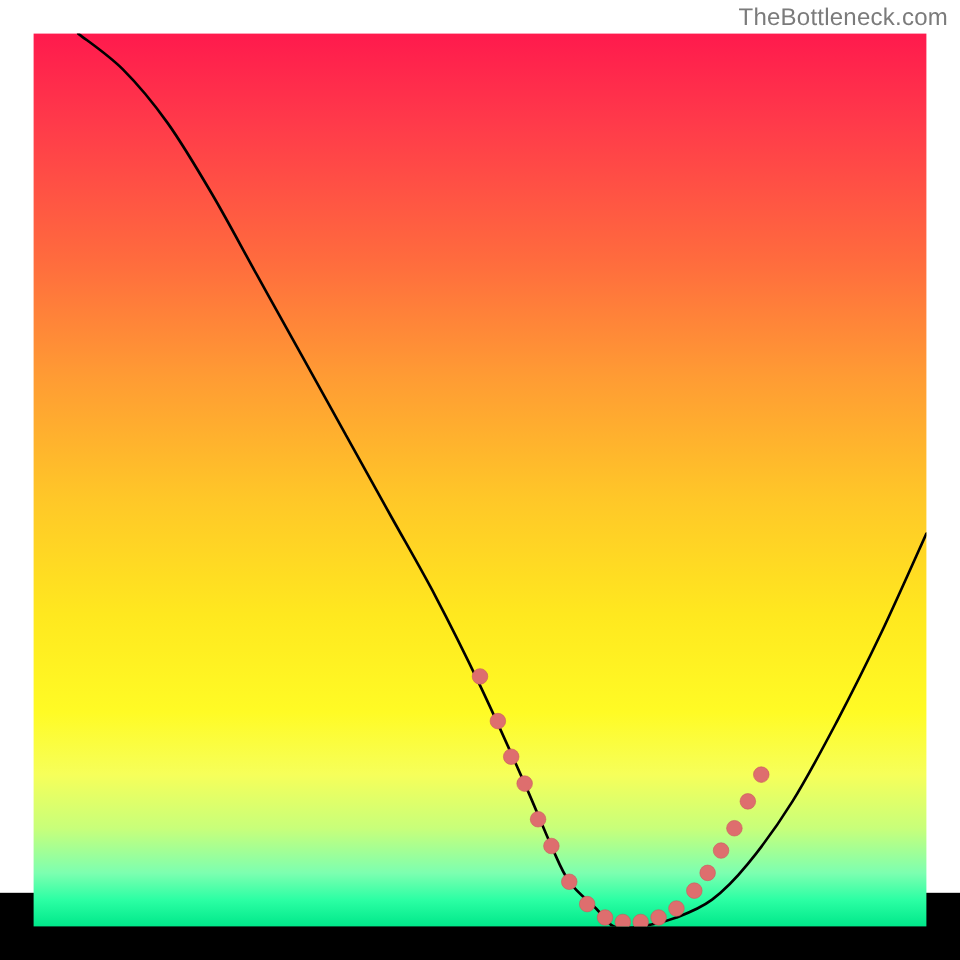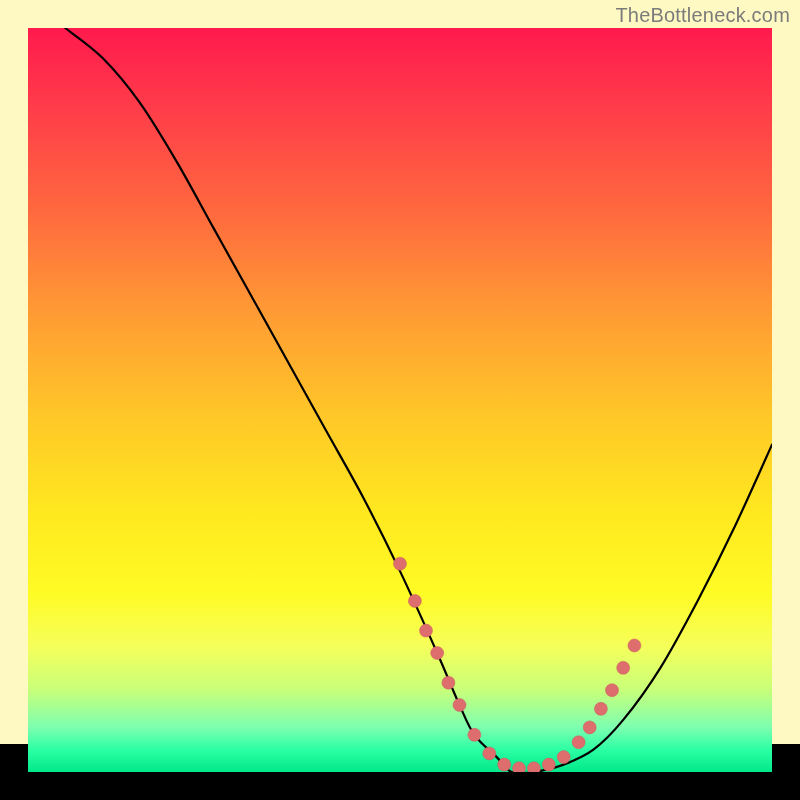--- a/index.html
+++ b/index.html
@@ -8,21 +8,21 @@
     width: 800px;
     height: 800px;
     background: #000;
     overflow: hidden;
     font-family: Arial, Helvetica, sans-serif;
   }
   .stage {
     position: relative;
     width: 800px;
     height: 744px;
-    background: #fef9c3;
+    background: #ffffff;
   }
   .watermark {
     position: absolute;
     top: 4px;
     right: 10px;
     color: #7b7b7b;
     font-size: 20px;
     font-weight: 500;
     letter-spacing: 0.2px;
     z-index: 10;

